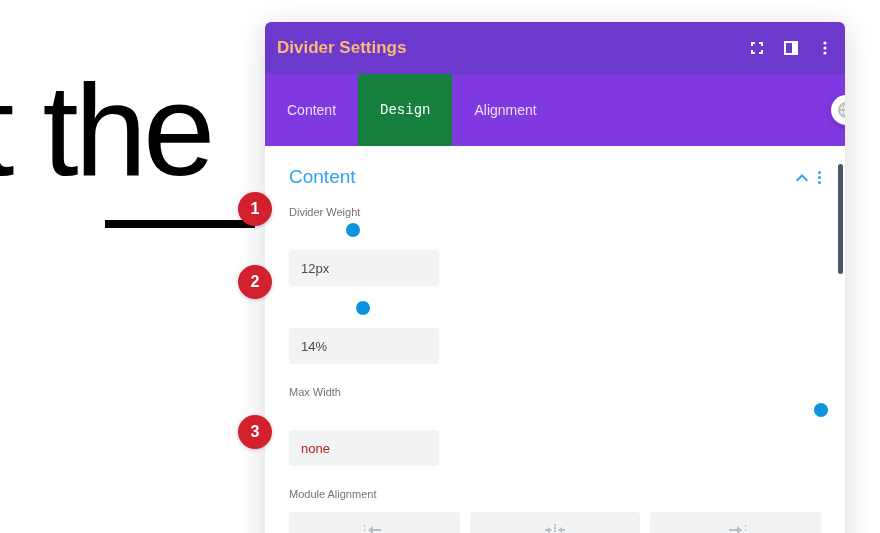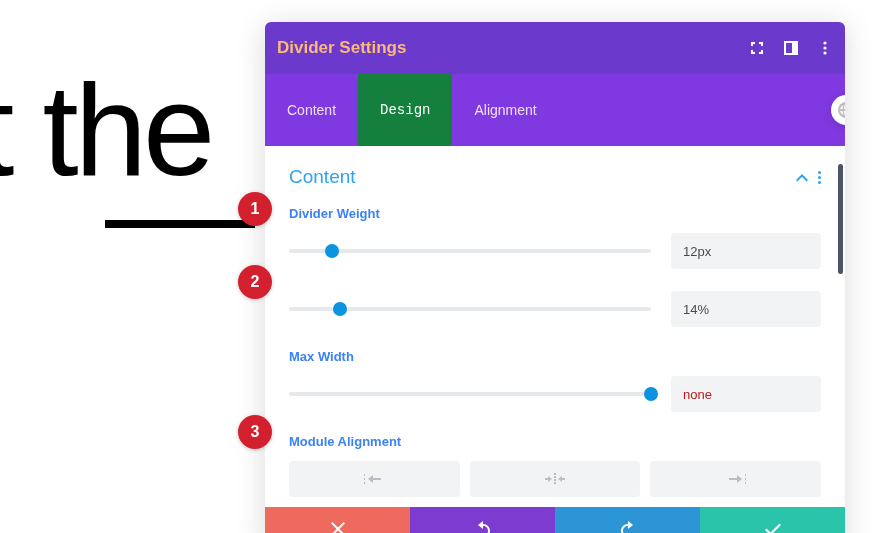--- a/index.html
+++ b/index.html
@@ -27,23 +27,23 @@
     .panel-body::after { content: ""; position: absolute; right: 2px; top: 18px; width: 5px; height: 110px; background: #4a5568; border-radius: 3px; }
 
     .section-head { display: flex; align-items: center; justify-content: space-between; margin-bottom: 18px; }
     .section-title { color: #2ea3f2; font-size: 19px; font-weight: 500; }
     .section-head-right { display: flex; align-items: center; gap: 10px; }
     .chevron { color: #2ea3f2; font-size: 14px; cursor: pointer; }
     .vdots { width: 3px; display: flex; flex-direction: column; gap: 2px; cursor: pointer; }
     .vdots span { width: 3px; height: 3px; border-radius: 50%; background: #2ea3f2; }
 
     .field { margin-bottom: 22px; }
-    .field-label { font-size: 13px; font-weight: 700; color: #3b82f6; margin-bottom: 12px; }
-
-    .slider-row { display: flex; align-items: center; gap: 20px; }
+    .field-label { font-size: 11px; font-weight: 400; color: #737373; margin-bottom: 12px; }
+
+    .slider-row { display: flex; gap: 20px; flex-direction: column; }
     .slider { position: relative; flex: 1; height: 4px; background: #e6e9ec; border-radius: 2px; cursor: pointer; }
     .slider-thumb { position: absolute; top: 50%; transform: translate(-50%,-50%); width: 14px; height: 14px; border-radius: 50%; background: #0b93e0; }
     .slider-value { width: 150px; height: 36px; background: #f1f3f5; border-radius: 4px; display: flex; align-items: center; padding: 0 12px; font-size: 13px; color: #4a4a4a; }
     .slider-value.placeholder { color: #b91c1c; }
 
     .align-row { display: flex; gap: 10px; }
     .align-btn { flex: 1; height: 36px; background: #f1f3f5; border-radius: 4px; display: flex; align-items: center; justify-content: center; cursor: pointer; }
     .align-btn svg { fill: #b9bec5; }
 
     .footer { display: flex; }

